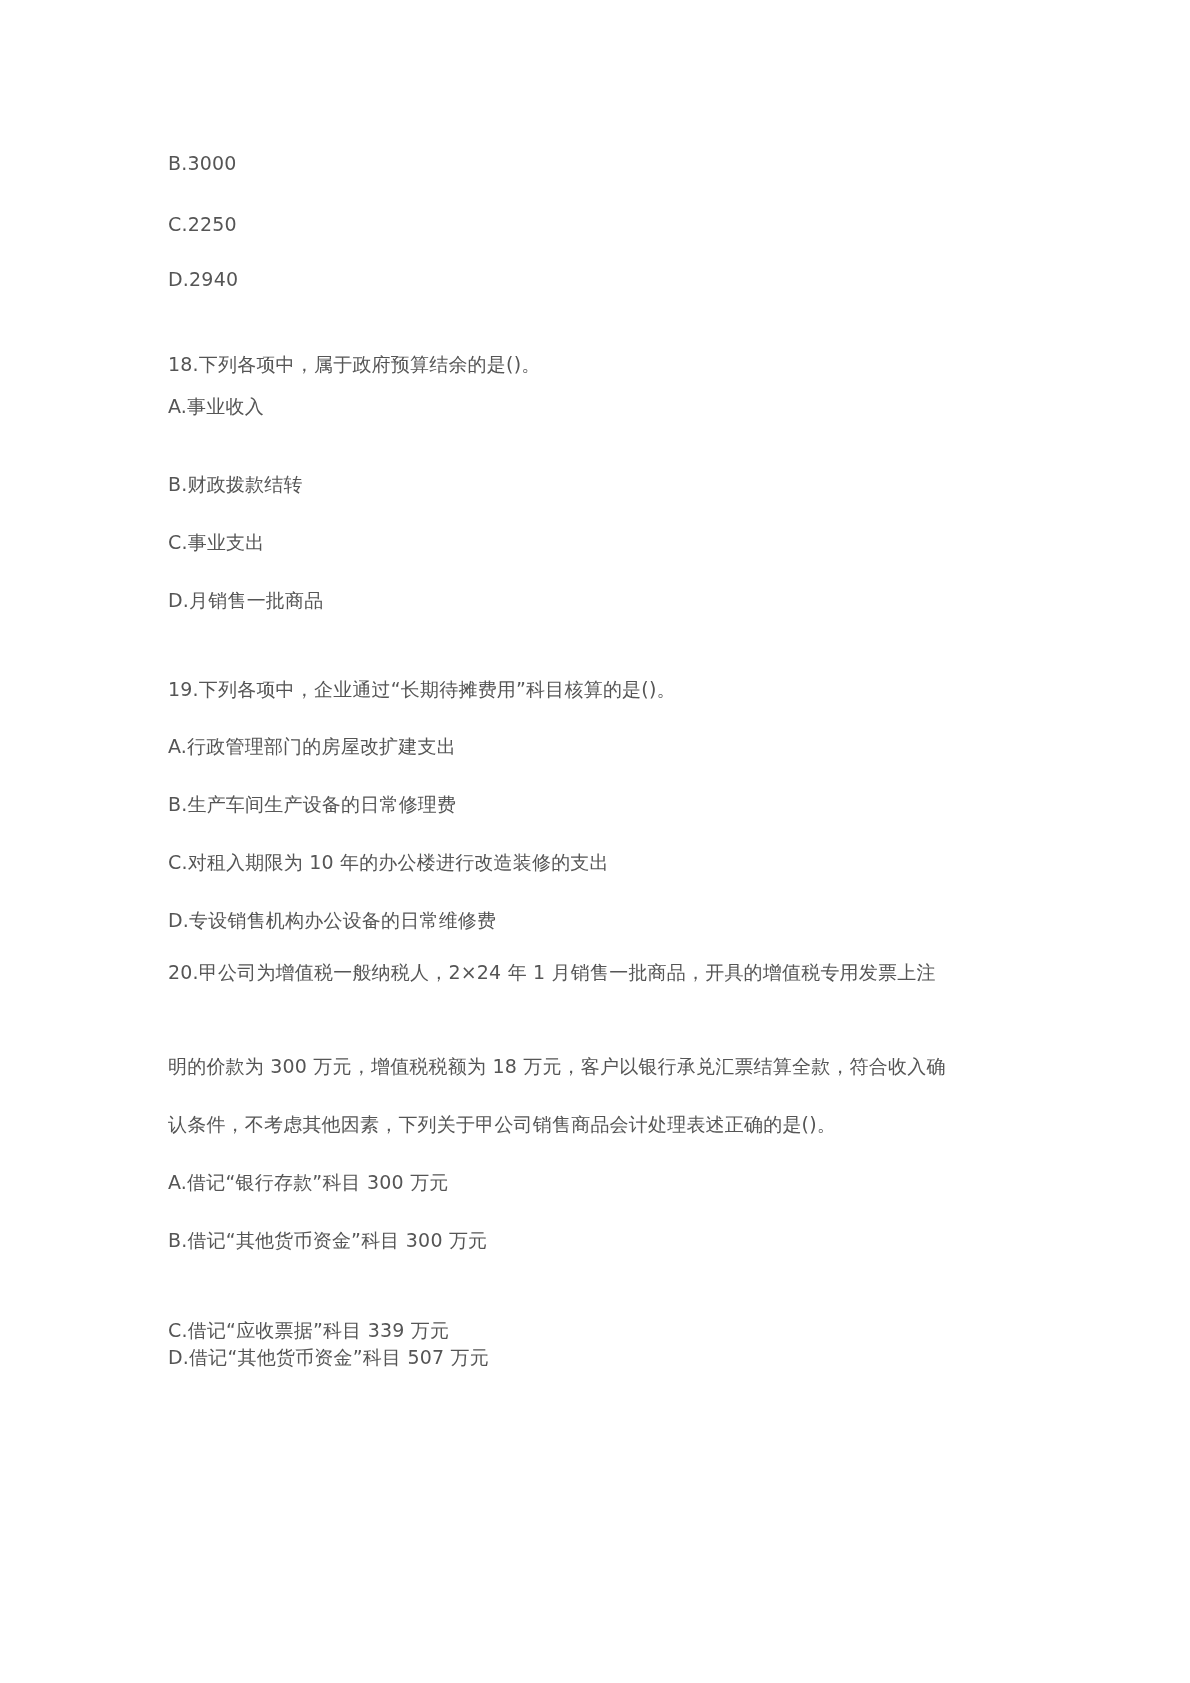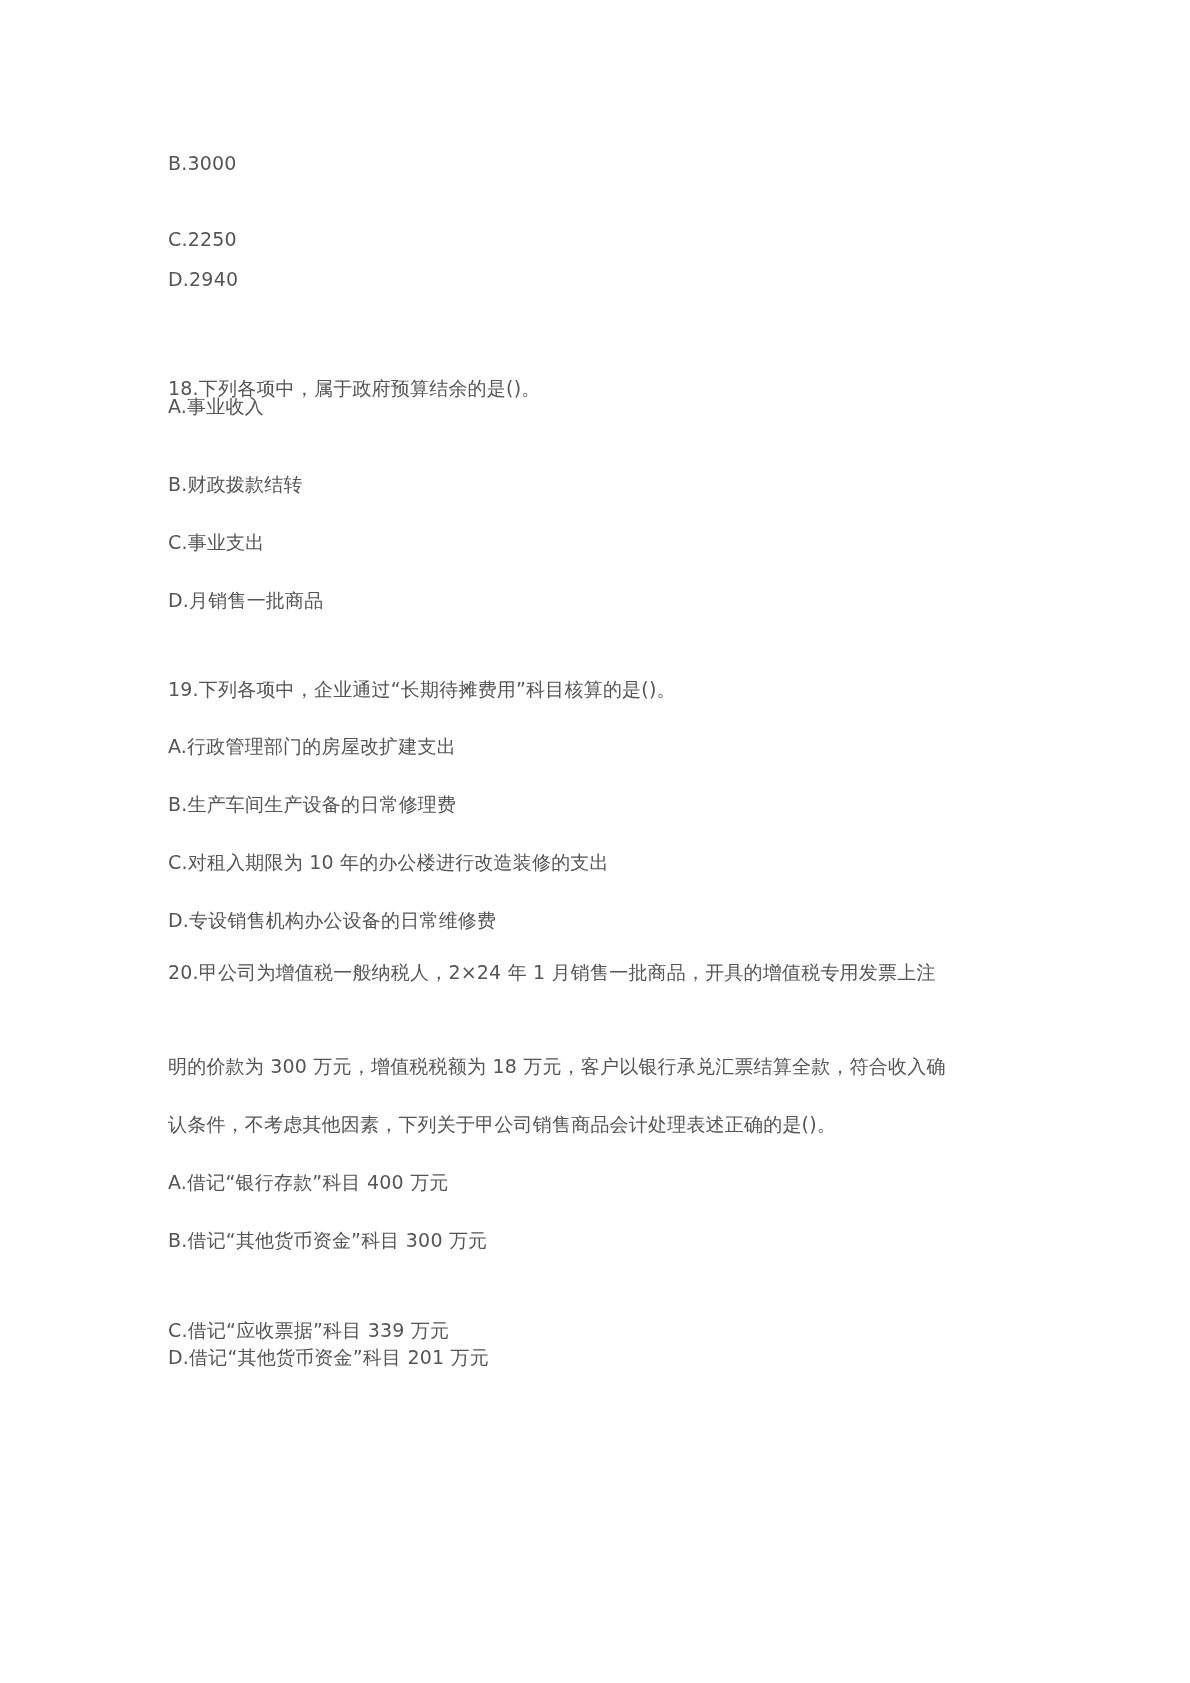--- a/index.html
+++ b/index.html
@@ -6,42 +6,42 @@
   body { width: 1190px; height: 1683px; position: relative; overflow: hidden;
          font-family: "DejaVu Sans", "Liberation Sans", sans-serif; color: #555555; }
   .line { position: absolute; left: 168px; font-size: 19px; line-height: 24px; white-space: nowrap; letter-spacing: 0.2px; }
 </style>
 </head>
 <body>
 
 <div>
   <section>
     <div class="line" style="top:151px">B.3000</div>
-    <div class="line" style="top:227px">C.2250</div>
+    <div class="line" style="top:212px">C.2250</div>
     <div class="line" style="top:267px">D.2940</div>
   </section>
 
   <section>
-    <div class="line" style="top:376px">18.下列各项中，属于政府预算结余的是()。</div>
+    <div class="line" style="top:352px">18.下列各项中，属于政府预算结余的是()。</div>
     <div class="line" style="top:394px">A.事业收入</div>
     <div class="line" style="top:472px">B.财政拨款结转</div>
     <div class="line" style="top:530px">C.事业支出</div>
     <div class="line" style="top:588px">D.月销售一批商品</div>
   </section>
 
   <section>
     <div class="line" style="top:677px">19.下列各项中，企业通过“长期待摊费用”科目核算的是()。</div>
     <div class="line" style="top:734px">A.行政管理部门的房屋改扩建支出</div>
     <div class="line" style="top:792px">B.生产车间生产设备的日常修理费</div>
     <div class="line" style="top:850px">C.对租入期限为 10 年的办公楼进行改造装修的支出</div>
     <div class="line" style="top:908px">D.专设销售机构办公设备的日常维修费</div>
   </section>
 
   <section>
     <div class="line" style="top:960px">20.甲公司为增值税一般纳税人，2×24 年 1 月销售一批商品，开具的增值税专用发票上注</div>
     <div class="line" style="top:1054px">明的价款为 300 万元，增值税税额为 18 万元，客户以银行承兑汇票结算全款，符合收入确</div>
     <div class="line" style="top:1112px">认条件，不考虑其他因素，下列关于甲公司销售商品会计处理表述正确的是()。</div>
-    <div class="line" style="top:1170px">A.借记“银行存款”科目 400 万元</div>
+    <div class="line" style="top:1170px">A.借记“银行存款”科目 300 万元</div>
     <div class="line" style="top:1228px">B.借记“其他货币资金”科目 300 万元</div>
     <div class="line" style="top:1318px">C.借记“应收票据”科目 339 万元</div>
-    <div class="line" style="top:1345px">D.借记“其他货币资金”科目 201 万元</div>
+    <div class="line" style="top:1345px">D.借记“其他货币资金”科目 507 万元</div>
   </section>
 </div>
 
 </body></html>

